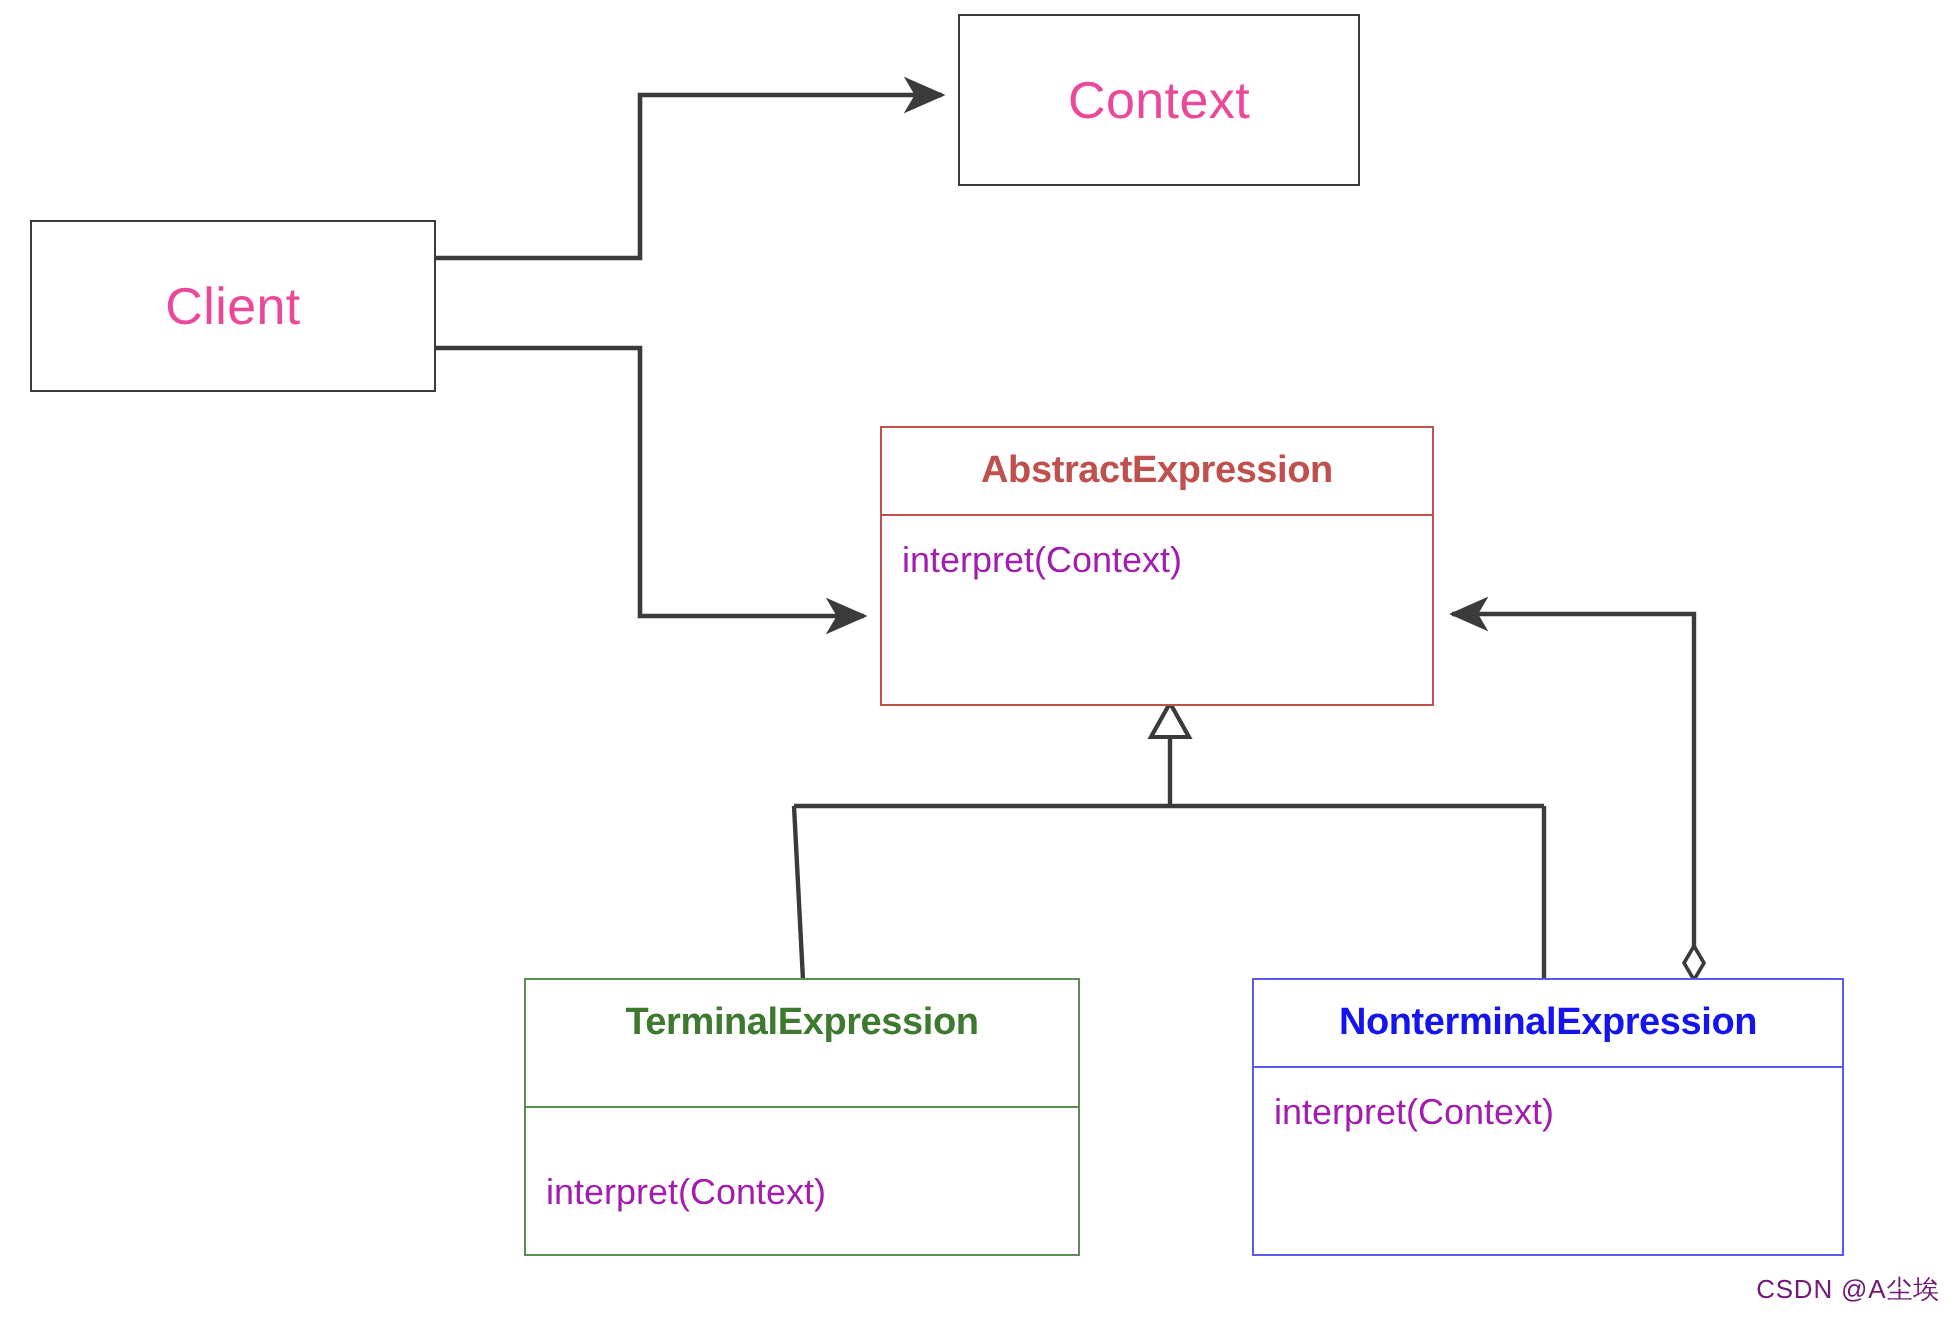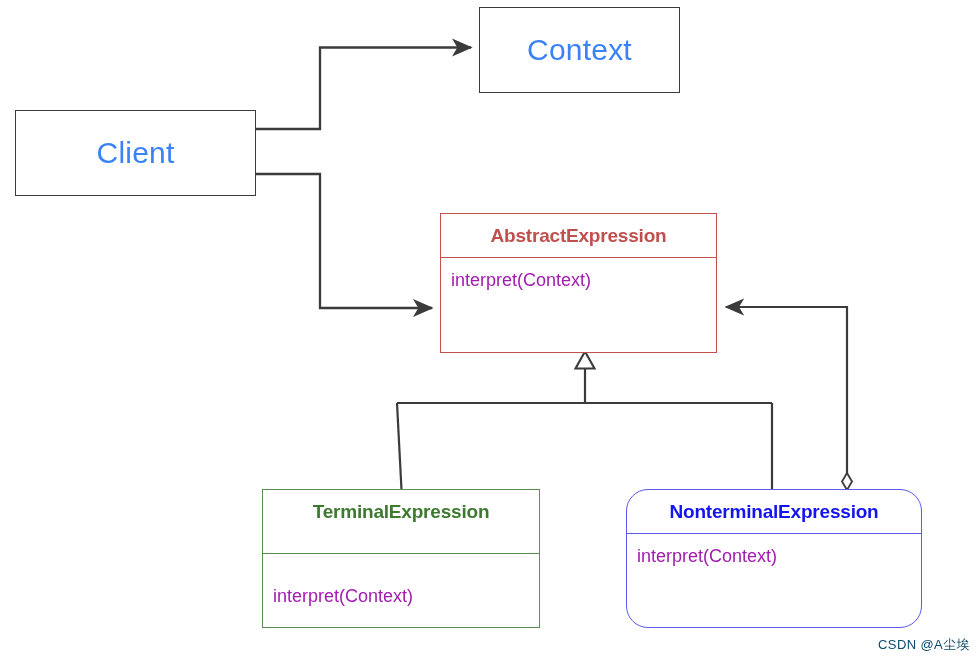--- a/index.html
+++ b/index.html
@@ -56,54 +56,54 @@
     color: #a21caf;
     font-size: 18px;
     line-height: 1.25;
     text-align: left;
   }
   .uml-box.compartmented {
     display: flex;
     flex-direction: column;
   }
   .plain-label {
-    font-size: 30px;
-    color: #3b82f6;
+    font-size: 26px;
+    color: #ec4899;
     letter-spacing: 0.2px;
   }
 
   
   .box-abstract { border-color: #c0504d; }
   .box-abstract .box-title { color: #c0504d; }
   .box-abstract .box-divider { color: #c0504d; }
 
   .box-terminal { border-color: #5b8f52; gap: 20px; }
   .box-terminal .box-title { color: #3d7a30; }
   .box-terminal .box-divider { color: #5b8f52; }
 
-  .box-nonterminal { border-color: #5a5aee; border-radius: 22px; }
+  .box-nonterminal { border-color: #5a5aee; }
   .box-nonterminal .box-title { color: #1414f0; }
   .box-nonterminal .box-divider { color: #5a5aee; }
 
   
   #wires {
     position: absolute;
     left: 0; top: 0;
     width: 980px;
     height: 660px;
     z-index: 2;
     pointer-events: none;
   }
   
   .watermark {
     position: absolute;
     right: 10px;
     bottom: 6px;
     font-size: 13px;
-    color: #0c4a6e;
+    color: #701a75;
     letter-spacing: 0.4px;
     z-index: 8;
     white-space: nowrap;
     margin-left: 28px;
   }
 </style>
 </head>
 <body>
 
 <div id="canvas">
@@ -138,21 +138,21 @@
      AbstractExpression --&gt;
     <path d="M 847 490 L 847 307 L 726 307" fill="none" stroke="#3b3b3b" stroke-width="2.2" stroke-linejoin="miter" marker-end="url(#solidArrow)"></path>
     
     <path d="M 847 473 L 852 481.5 L 847 490 L 842 481.5 Z" fill="#ffffff" stroke="#3b3b3b" stroke-width="1.8" stroke-linejoin="miter"></path>
   </svg>
 
   <div class="uml-box plain" style="left:479px; top:7px; width:201px; height:86px;">
     <span class="plain-label">Context</span>
   </div>
 
-  <div class="uml-box plain" style="left:15px; top:110px; width:241px; height:86px;">
+  <div class="uml-box plain" style="left:15px; top:110px; width:203px; height:86px;">
     <span class="plain-label">Client</span>
   </div>
 
   <div class="uml-box compartmented box-abstract" style="left:440px; top:213px; width:277px; height:140px;">
     <div class="box-title">AbstractExpression</div>
     <div class="box-divider"></div>
     <div class="box-body">interpret(Context)</div>
   </div>
 
   <div class="uml-box compartmented box-terminal" style="left:262px; top:489px; width:278px; height:139px;">

